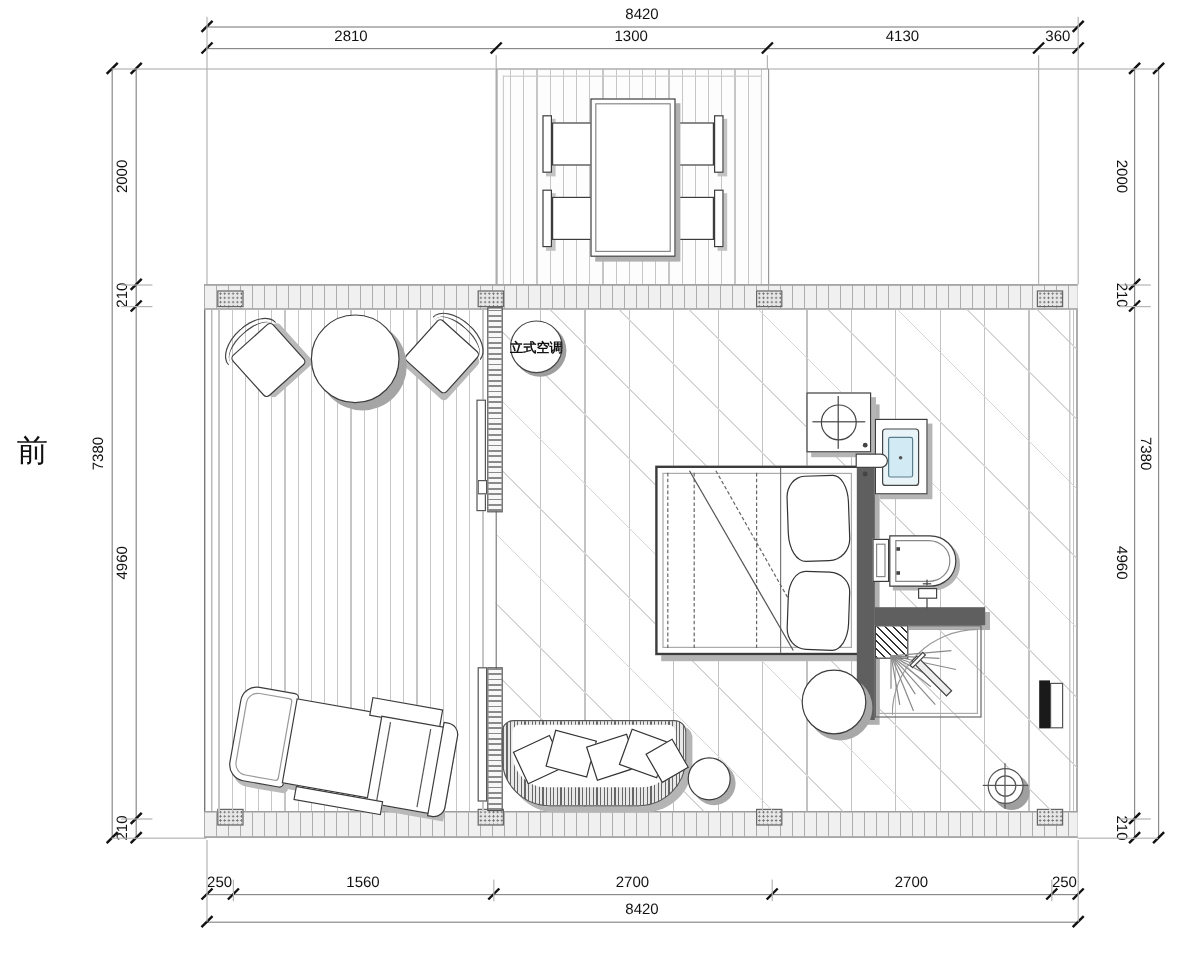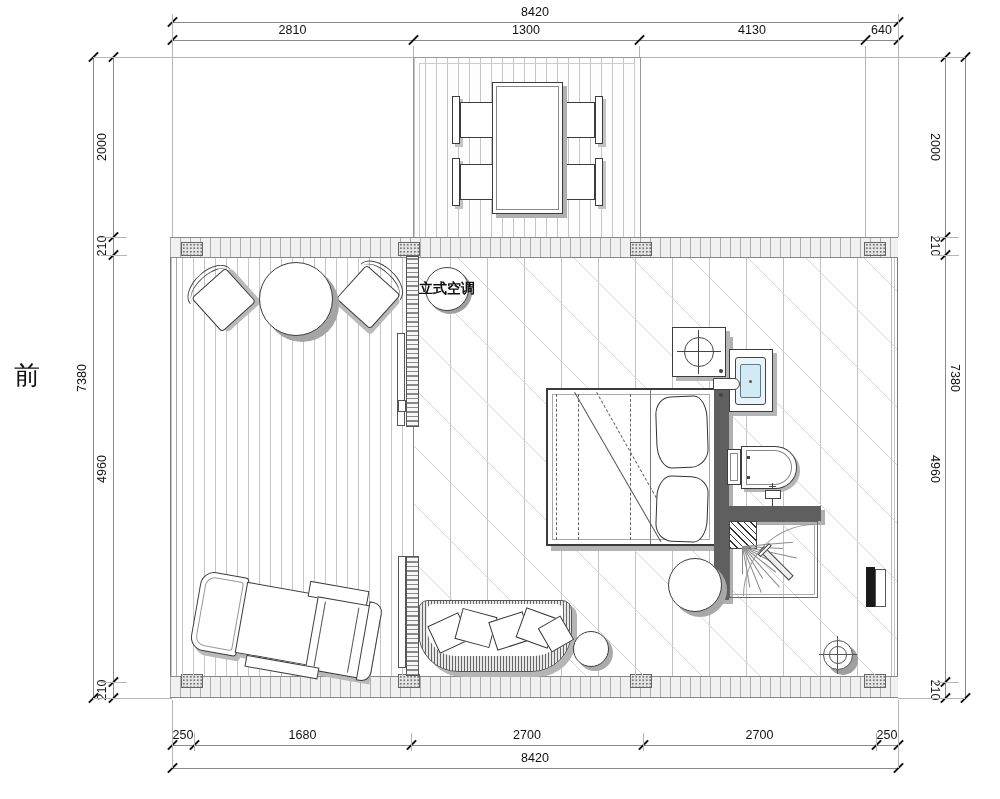--- a/index.html
+++ b/index.html
@@ -36,30 +36,30 @@
       <div class="dim-label" style="left: 535px; top: 6px; transform: translateX(-50%);">8420</div>
       <div class="dimline" style="left: 172px; top: 40px; width: 726px; height: 1px;"></div>
       <div class="tick" style="left: 165.5px; top: 39px;"></div>
       <div class="tick" style="left: 406.5px; top: 39px;"></div>
       <div class="tick" style="left: 632.5px; top: 39px;"></div>
       <div class="tick" style="left: 858.5px; top: 39px;"></div>
       <div class="tick" style="left: 891.5px; top: 39px;"></div>
       <div class="dim-label" style="left: 292.5px; top: 24px; transform: translateX(-50%);">2810</div>
       <div class="dim-label" style="left: 526px; top: 24px; transform: translateX(-50%);">1300</div>
       <div class="dim-label" style="left: 752px; top: 24px; transform: translateX(-50%);">4130</div>
-      <div class="dim-label" style="left: 881.5px; top: 24px; transform: translateX(-50%);">640</div>
+      <div class="dim-label" style="left: 881.5px; top: 24px; transform: translateX(-50%);">360</div>
       <div class="dimline" style="left: 172px; top: 745px; width: 726px; height: 1px;"></div>
       <div class="tick" style="left: 165.5px; top: 744px;"></div>
       <div class="tick" style="left: 187.5px; top: 744px;"></div>
       <div class="tick" style="left: 404.5px; top: 744px;"></div>
       <div class="tick" style="left: 636.5px; top: 744px;"></div>
       <div class="tick" style="left: 869.5px; top: 744px;"></div>
       <div class="tick" style="left: 891.5px; top: 744px;"></div>
       <div class="dim-label" style="left: 183px; top: 729px; transform: translateX(-50%);">250</div>
-      <div class="dim-label" style="left: 302.5px; top: 729px; transform: translateX(-50%);">1680</div>
+      <div class="dim-label" style="left: 302.5px; top: 729px; transform: translateX(-50%);">1560</div>
       <div class="dim-label" style="left: 527px; top: 729px; transform: translateX(-50%);">2700</div>
       <div class="dim-label" style="left: 759.5px; top: 729px; transform: translateX(-50%);">2700</div>
       <div class="dim-label" style="left: 887px; top: 729px; transform: translateX(-50%);">250</div>
       <div class="dimline" style="left: 172px; top: 768px; width: 726px; height: 1px;"></div>
       <div class="tick" style="left: 165.5px; top: 767px;"></div>
       <div class="tick" style="left: 891.5px; top: 767px;"></div>
       <div class="dim-label" style="left: 535px; top: 752px; transform: translateX(-50%);">8420</div>
       <div class="dimline" style="left: 93px; top: 57px; width: 1px; height: 641px;"></div>
       <div class="tick" style="left: 86.5px; top: 56px;"></div>
       <div class="tick" style="left: 86.5px; top: 697px;"></div>
@@ -147,21 +147,21 @@
   <div class="a" style="left:891px;top:258px;width:1px;height:418px;background:#bbb;"></div>
   <div class="a" style="left:413px;top:258px;width:1px;height:418px;background:#888;"></div>
 
   <div class="a coil" style="left:406px;top:256px;width:13px;height:171px;"></div>
   <div class="a coil" style="left:406px;top:556px;width:13px;height:120px;"></div>
   <div class="a" style="left:397px;top:333px;width:8px;height:93px;border:1px solid #555;background:#fff;"></div>
   <div class="a" style="left:398px;top:556px;width:8px;height:112px;border:1px solid #555;background:#fff;"></div>
   <div class="a" style="left:398px;top:400px;width:8px;height:12px;border:1px solid #555;background:#fff;"></div>
 
   <div class="a" style="left:425px;top:267px;width:44px;height:44px;border-radius:50%;border:1.5px solid #444;background:#fff;box-shadow:3px 3px 0 #9e9e9e;display:flex;align-items:center;justify-content:center;">
-    <span style="font-size:14px;font-weight:bold;white-space:nowrap;">立式空调</span>
+    <span style="font-size:11px;font-weight:bold;white-space:nowrap;">立式空调</span>
   </div>
 
   <div class="a" style="left:192px;top:266px;width:58px;height:62px;transform:rotate(-42deg);">
     <div class="a" style="left:1px;top:0;width:54px;height:16px;border:1.5px solid #444;border-bottom:none;border-radius:50% 50% 0 0/100% 100% 0 0;"></div>
     <div class="a" style="left:4px;top:4px;width:48px;height:12px;border-top:1.2px solid #444;border-radius:50% 50% 0 0/100% 100% 0 0;"></div>
     <div class="a fur" style="left:6px;top:12px;width:46px;height:46px;border-radius:4px;box-shadow:4px 4px 0 #b9b9b9;"></div>
   </div>
   <div class="a" style="left:342px;top:263px;width:58px;height:62px;transform:rotate(42deg);">
     <div class="a" style="left:1px;top:0;width:54px;height:16px;border:1.5px solid #444;border-bottom:none;border-radius:50% 50% 0 0/100% 100% 0 0;"></div>
     <div class="a" style="left:4px;top:4px;width:48px;height:12px;border-top:1.2px solid #444;border-radius:50% 50% 0 0/100% 100% 0 0;"></div>

